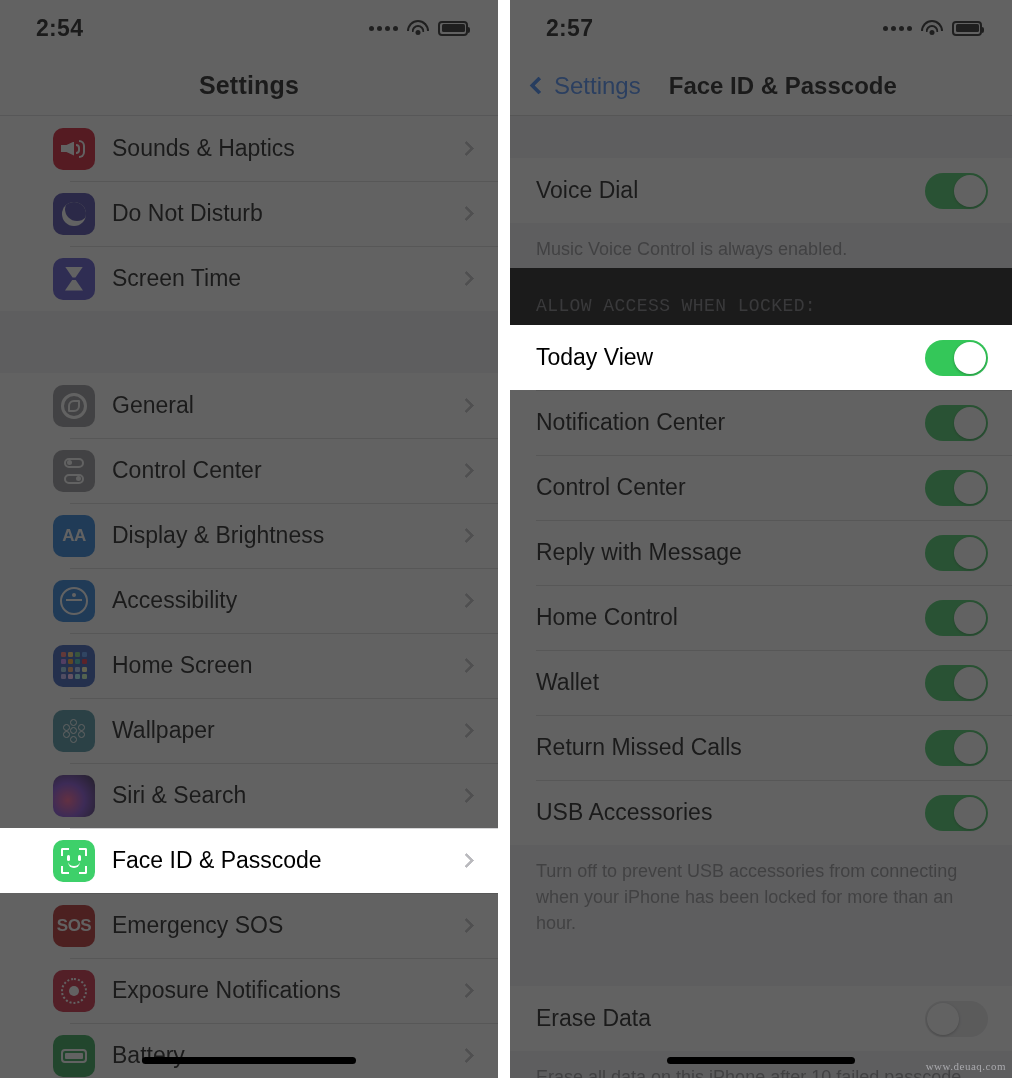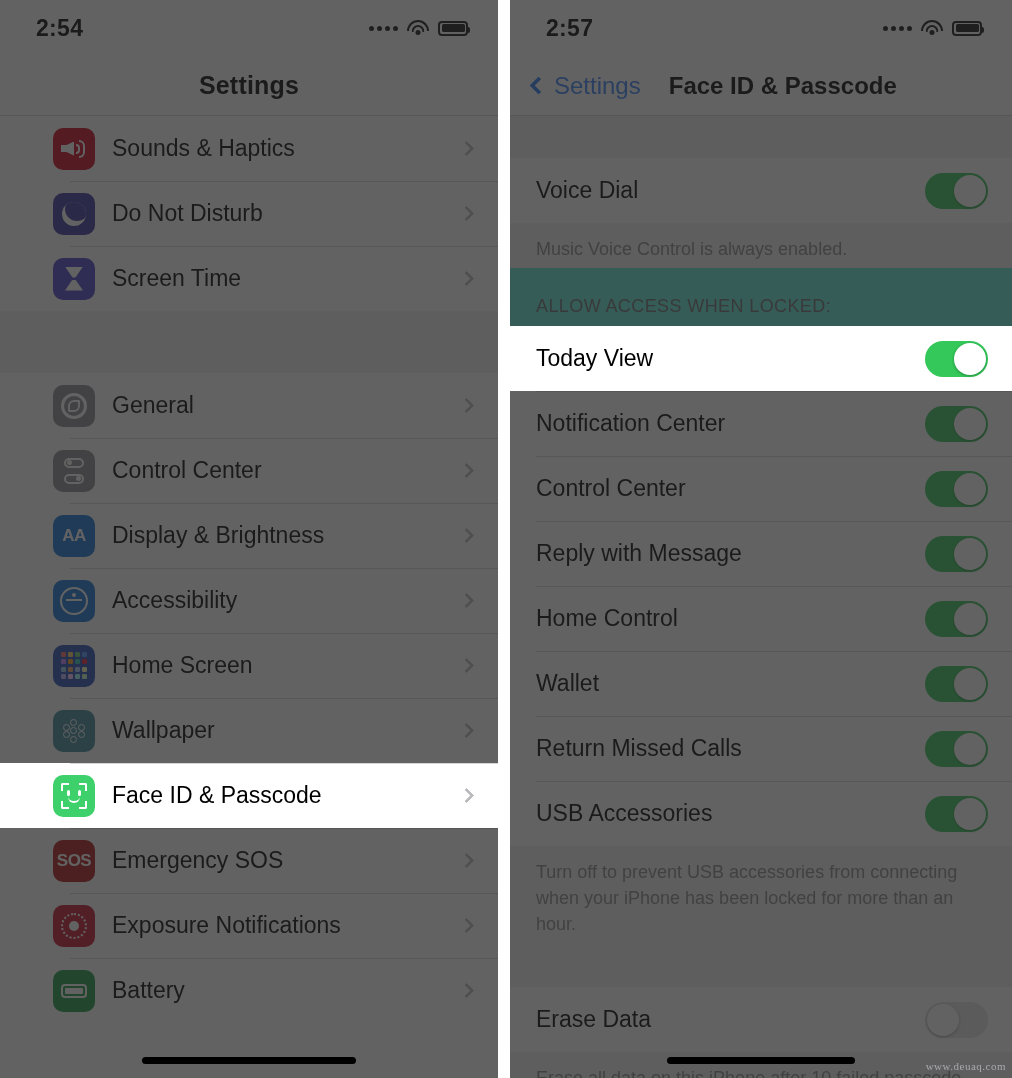--- a/index.html
+++ b/index.html
@@ -155,21 +155,21 @@
   .rp-bg { background:#efeff4; }
   .srow {
     position:relative; display:flex; align-items:center; justify-content:space-between;
     height:65px; padding: 0 24px 0 26px; background:#fff;
   }
   .srow + .srow:before {
     content:""; position:absolute; left:26px; right:0; top:0; height:1px; background:#d6d6d8;
   }
   .srow .slabel { font-size:23px; color:#000; }
   .footnote { font-size:18px; color:#8a8a8e; padding: 13px 26px 0 26px; line-height:1.45; background:#efeff4;}
-  .secthead { font-size:18px; color:#6d6d72; letter-spacing:.4px; padding: 28px 26px 9px 26px; background:#5eead4;}
+  .secthead { font-size:18px; color:#6d6d72; letter-spacing:.4px; padding: 28px 26px 9px 26px; background:#000000;font-family:Liberation Mono, monospace;}
 
   .toggle { width:63px; height:36px; border-radius:18px; background:#34c759; position:relative; flex:none; }
   .toggle i { position:absolute; top:2px; left:29px; width:32px; height:32px; border-radius:50%;
       background:#fff; box-shadow:0 1px 3px rgba(0,0,0,.3); display:block; }
   .toggle.off { background:#e4e4e6; }
   .toggle.off i { left:2px; }
 
   
   .homebar {
     position:absolute; bottom:14px; left:50%; transform:translateX(-50%);
@@ -311,20 +311,25 @@
               <i style="top:5px;right:1px"></i>
             <i style="bottom:0;left:8px"></i>
               <i style="bottom:5px;left:1px"></i>
               <i style="bottom:5px;right:1px"></i>
             <i style="top:8px;left:8px"></i>
           </div>
         </div>
         <div class="label">Wallpaper</div>
         <div class="chev"></div>
       </div>
+      <div class="row">
+        <div class="appicon ic-siri"></div>
+        <div class="label">Siri &amp; Search</div>
+        <div class="chev"></div>
+      </div>
 
       <div class="row hl">
         <div class="appicon ic-faceid">
           <div class="faceid-g">
             <div class="cnr c1"></div>
               <div class="cnr c2"></div>
               <div class="cnr c3"></div>
               <div class="cnr c4"></div>
             <div class="eye eL"></div>
               <div class="eye eR"></div>

